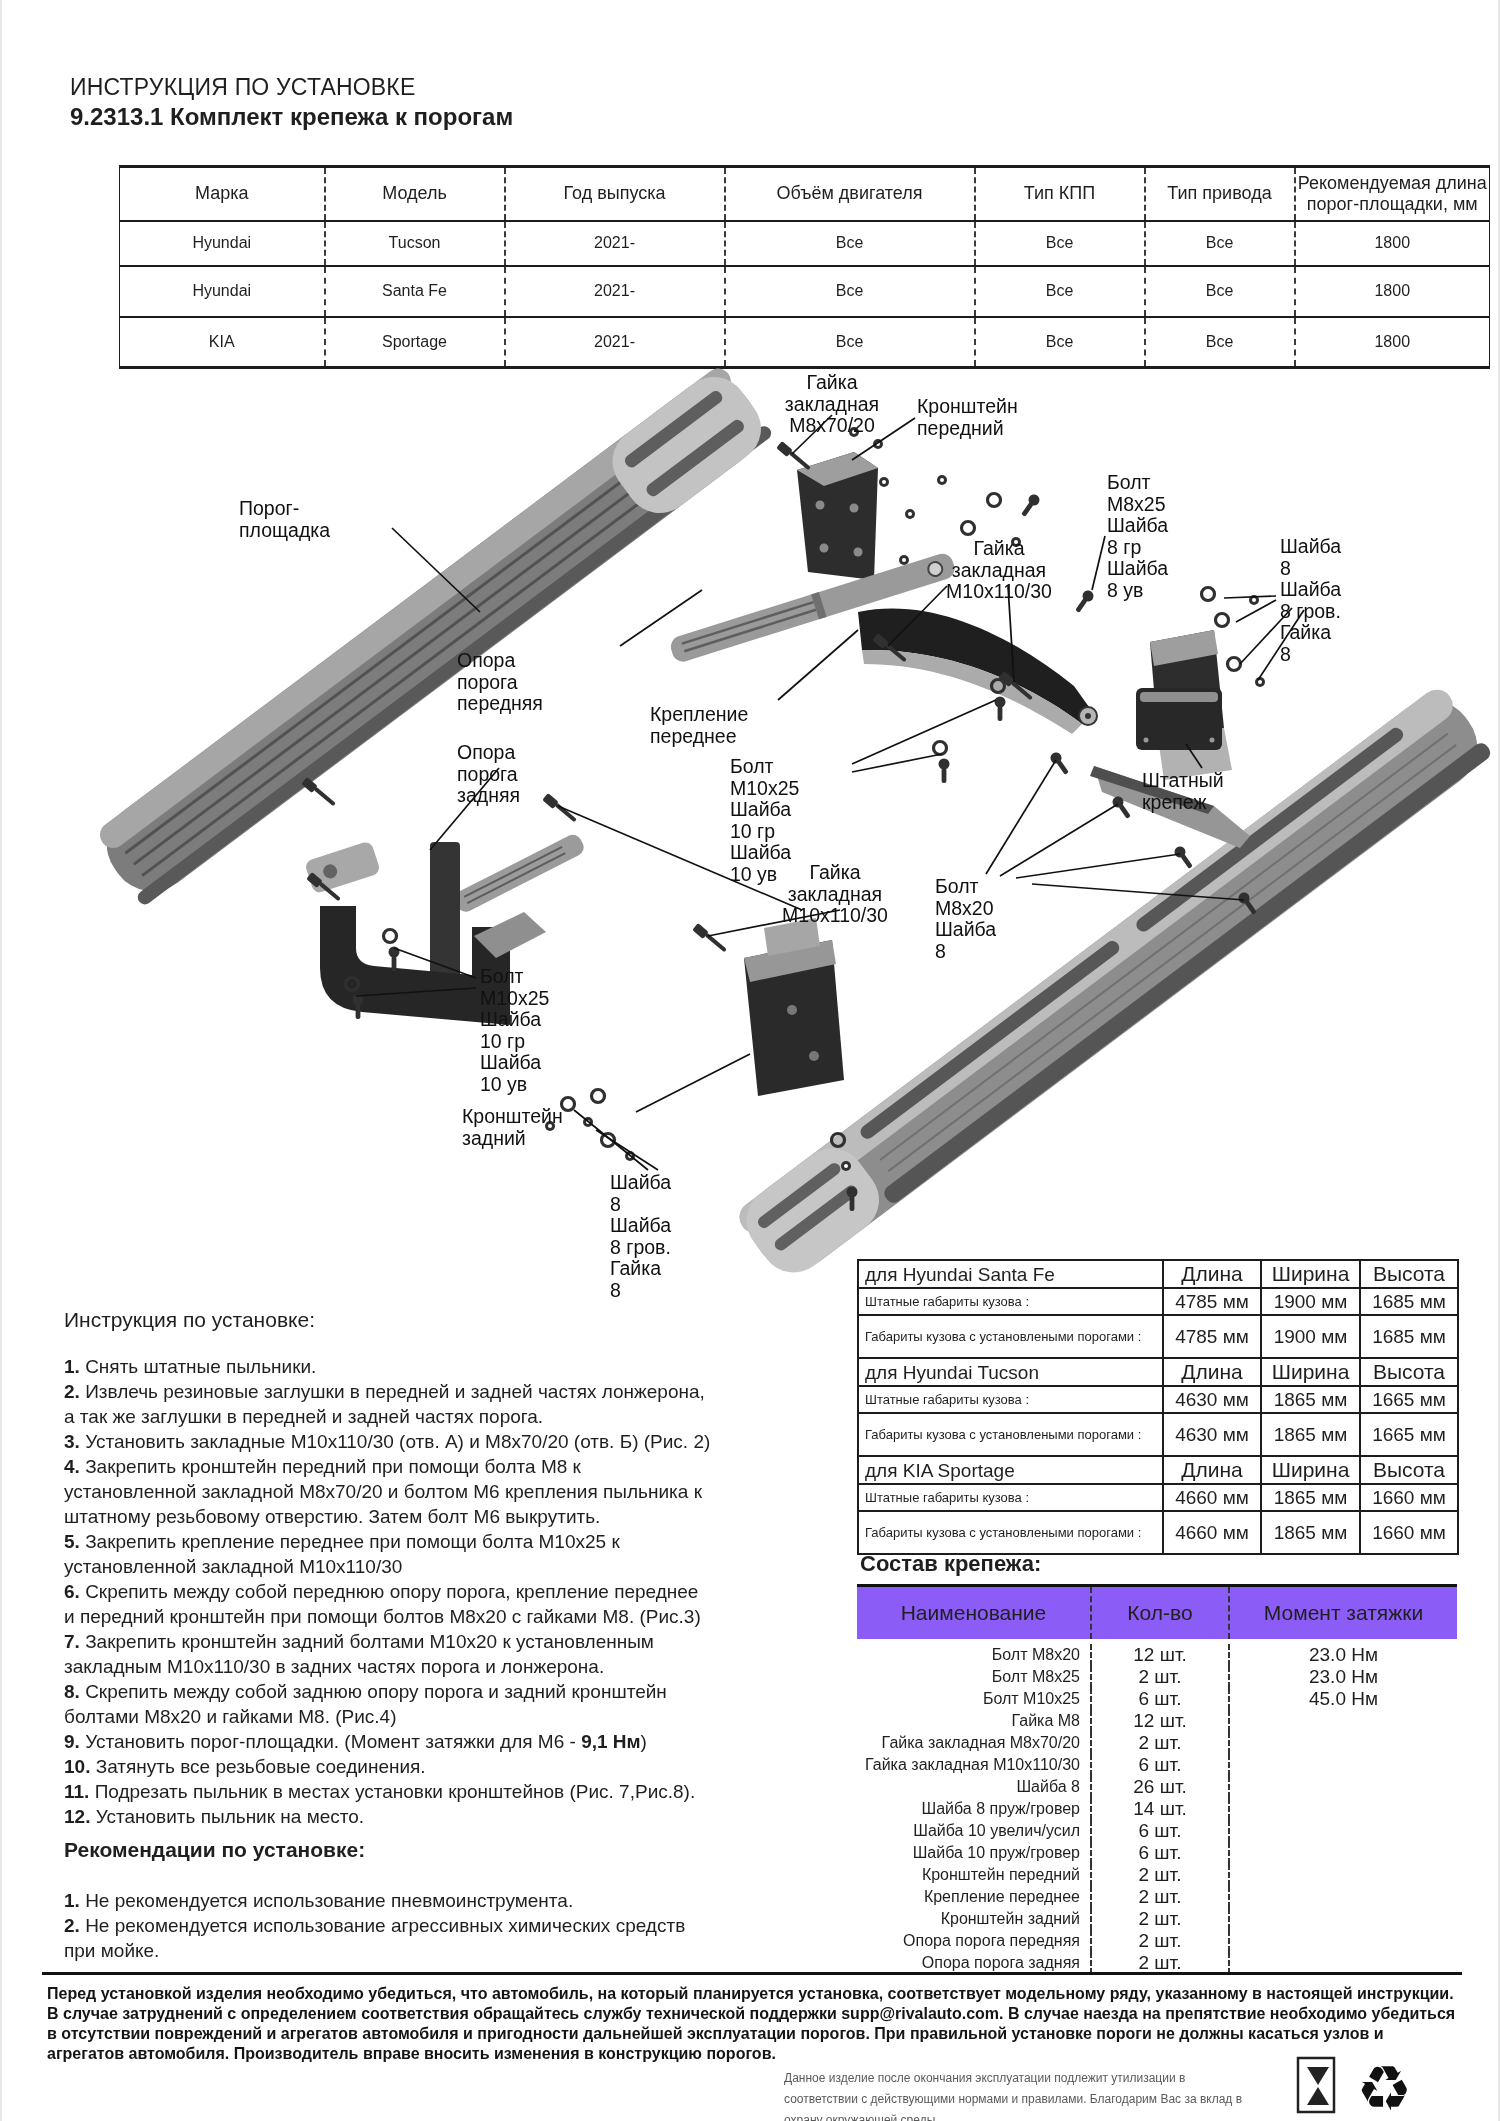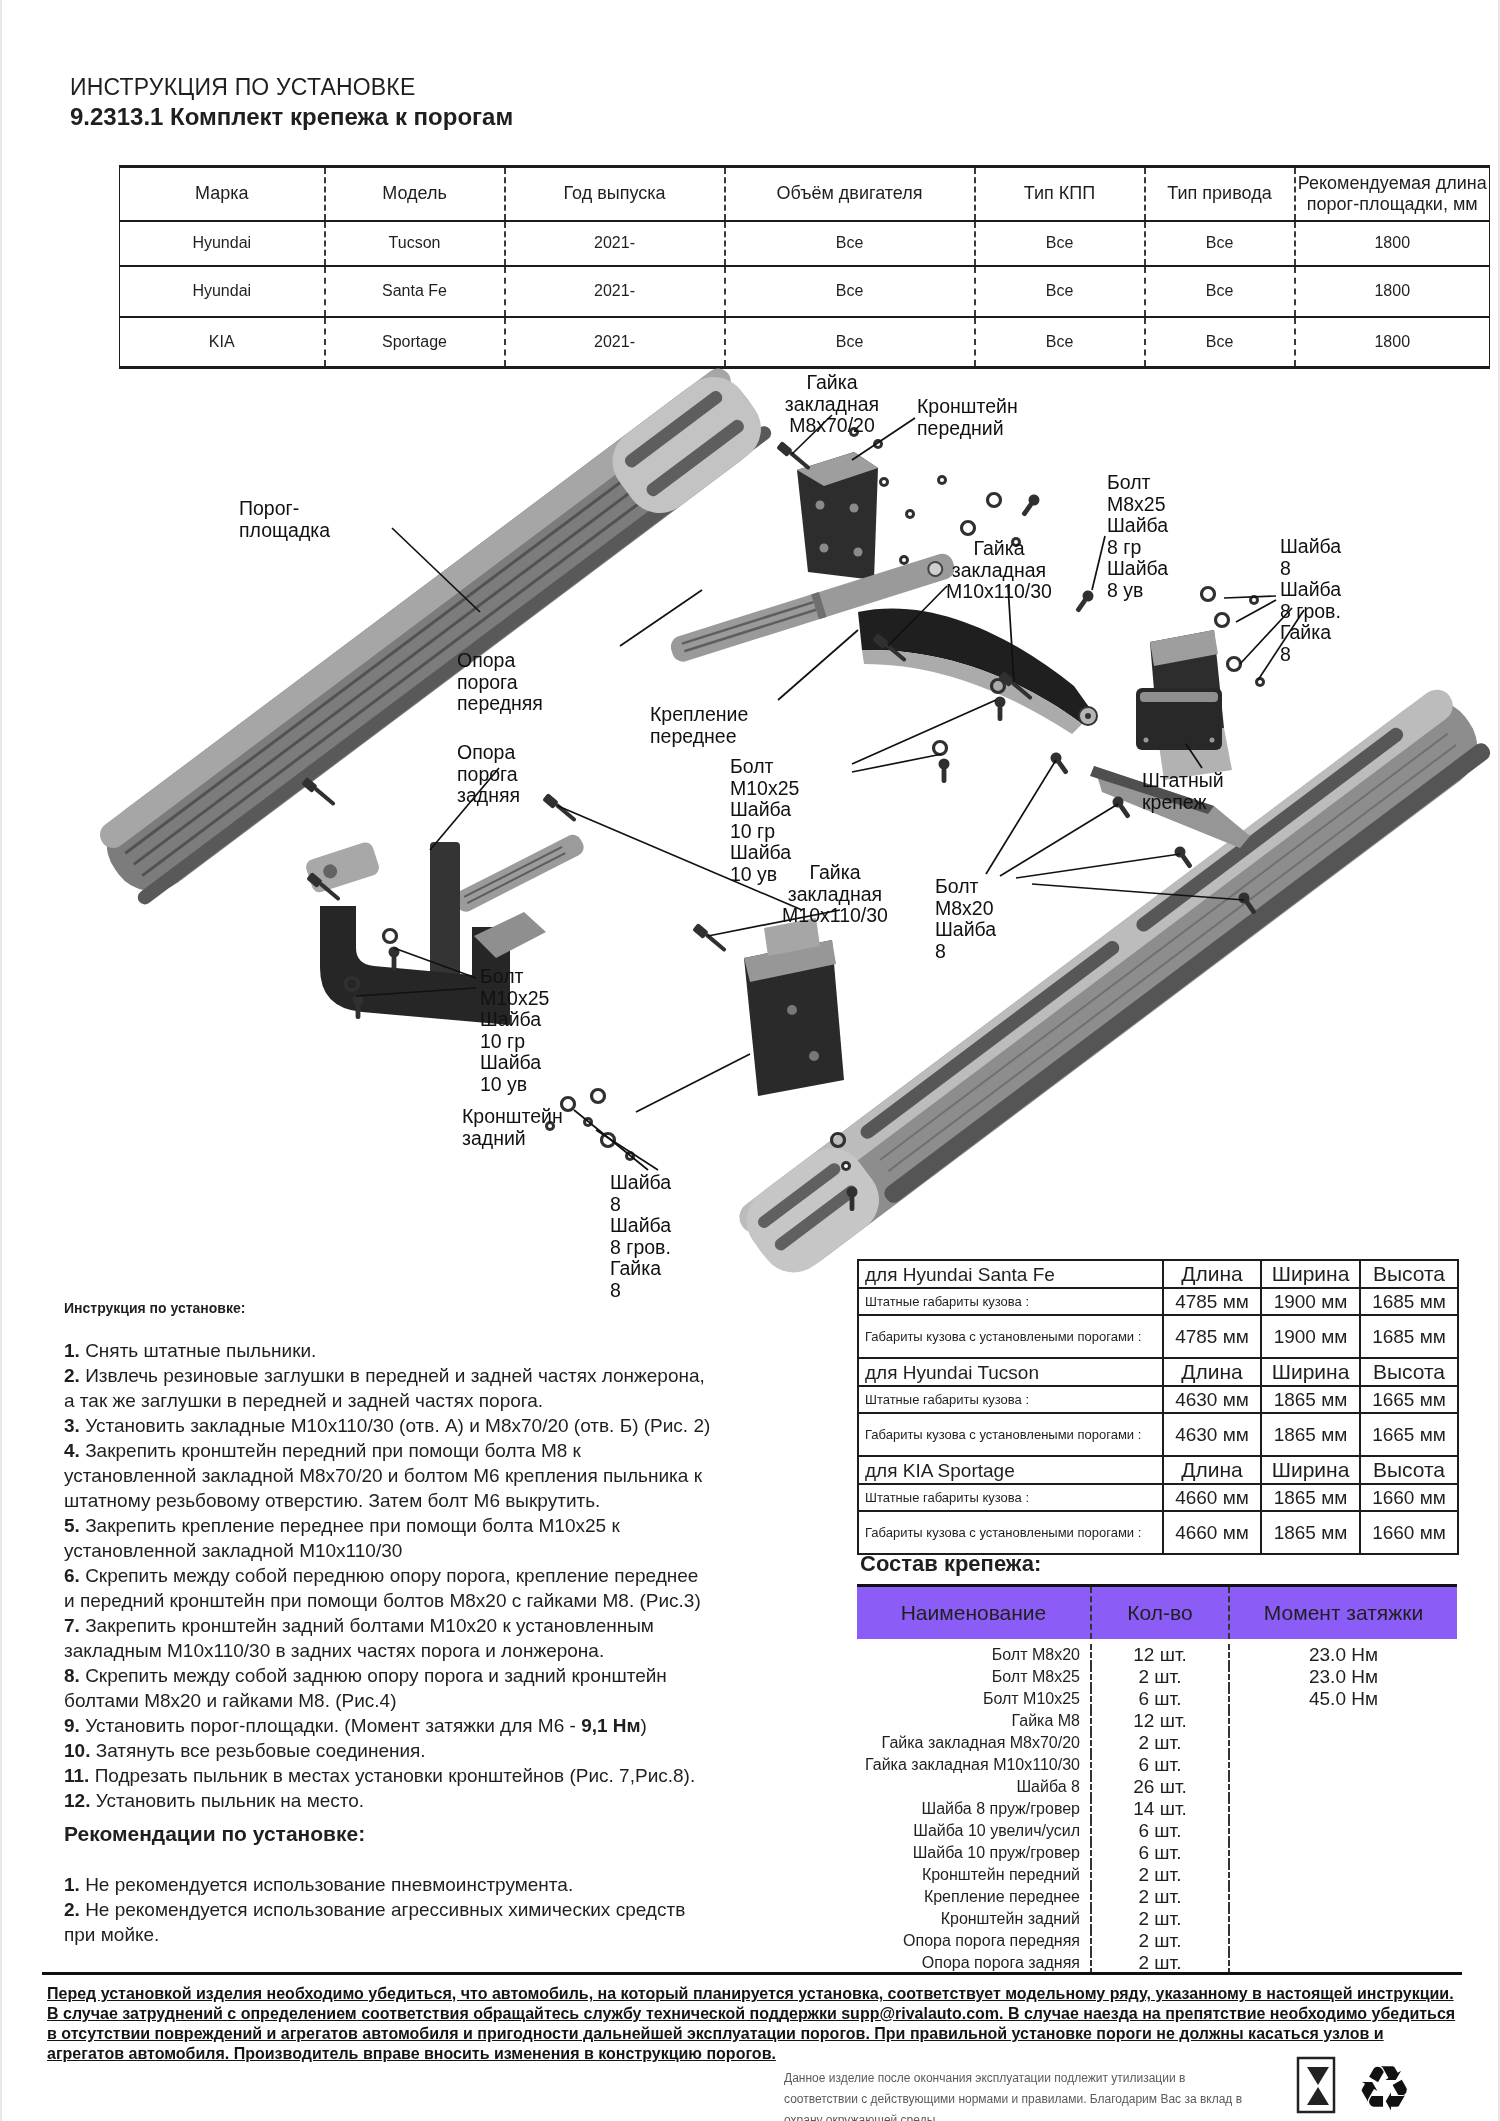--- a/index.html
+++ b/index.html
@@ -23,21 +23,21 @@
   .compat tbody tr:nth-child(1){height:45px;}
   .compat tbody tr:nth-child(2){height:51px;}
   .compat tbody tr:nth-child(3){height:51px;}
   .compat tbody tr:last-child td{border-bottom:none;}
   
   #shape-svg{left:0;top:0;width:1500px;height:2121px;pointer-events:none;}
   .dlabel{position:absolute;font-size:19.5px;line-height:21.5px;white-space:pre-line;color:#111;}
   .dlabel.center{transform:translateX(-50%);text-align:center;}
   
   .ins-col{left:62px;top:1300px;width:648px;}
-  .ins-h{font-size:14px;font-weight:bold;margin:0 0 22px 0;}
+  .ins-h{font-size:21px;font-weight:normal;margin:8px 0 22px 0;}
   .ins{font-size:19px;line-height:25px;}
   .ins p{margin:0;}
   .rec-h{font-size:21px;font-weight:bold;margin:9px 0 26px 0;}
   
   .dims{left:855px;top:1259px;width:600px;}
   .dims table{width:600px;padding-left:15px;}
   .dims td{border:2px solid #1c1c1c;vertical-align:middle;}
   .dims .lbl{font-size:13px;line-height:19px;padding:1px 4px 1px 6px;text-align:left;}
   .dims .grp{font-size:19px;}
   .dims .hd{font-size:21px;text-align:center;}
@@ -49,21 +49,21 @@
   .fast table{width:600px;border-top:3px solid #111;}
   .fast th{background:#8b5cf6;font-weight:normal;font-size:21px;height:50px;
            border-bottom:5px solid #fff;}
   .fast th,.fast td{text-align:center;vertical-align:middle;}
   .fast th:nth-child(2),.fast td:nth-child(2),
   .fast th:nth-child(3),.fast td:nth-child(3){border-left:2px dashed #333;}
   .fast td{height:22px;font-size:19px;padding:0;}
   .fast td.nm{font-size:16px;text-align:right;padding-right:10px;}
   
   .rule{left:40px;top:1972px;width:1420px;height:3px;background:#111;}
-  .foot{left:45px;top:1984px;width:1412px;font-size:16px;font-weight:bold;line-height:20px;color:#141414;text-decoration:underline;}
+  .foot{left:45px;top:1984px;width:1412px;font-size:16px;font-weight:bold;line-height:20px;color:#141414;}
   .recnote{left:782px;top:2068px;width:478px;font-size:12px;line-height:21px;color:#5a5a5a;}
 </style>
 </head>
 <body>
 
 <div class="page">
 
   <div class="abs title1">ИНСТРУКЦИЯ ПО УСТАНОВКЕ</div>
   <div class="abs title2">9.2313.1 Комплект крепежа к порогам</div>
 

